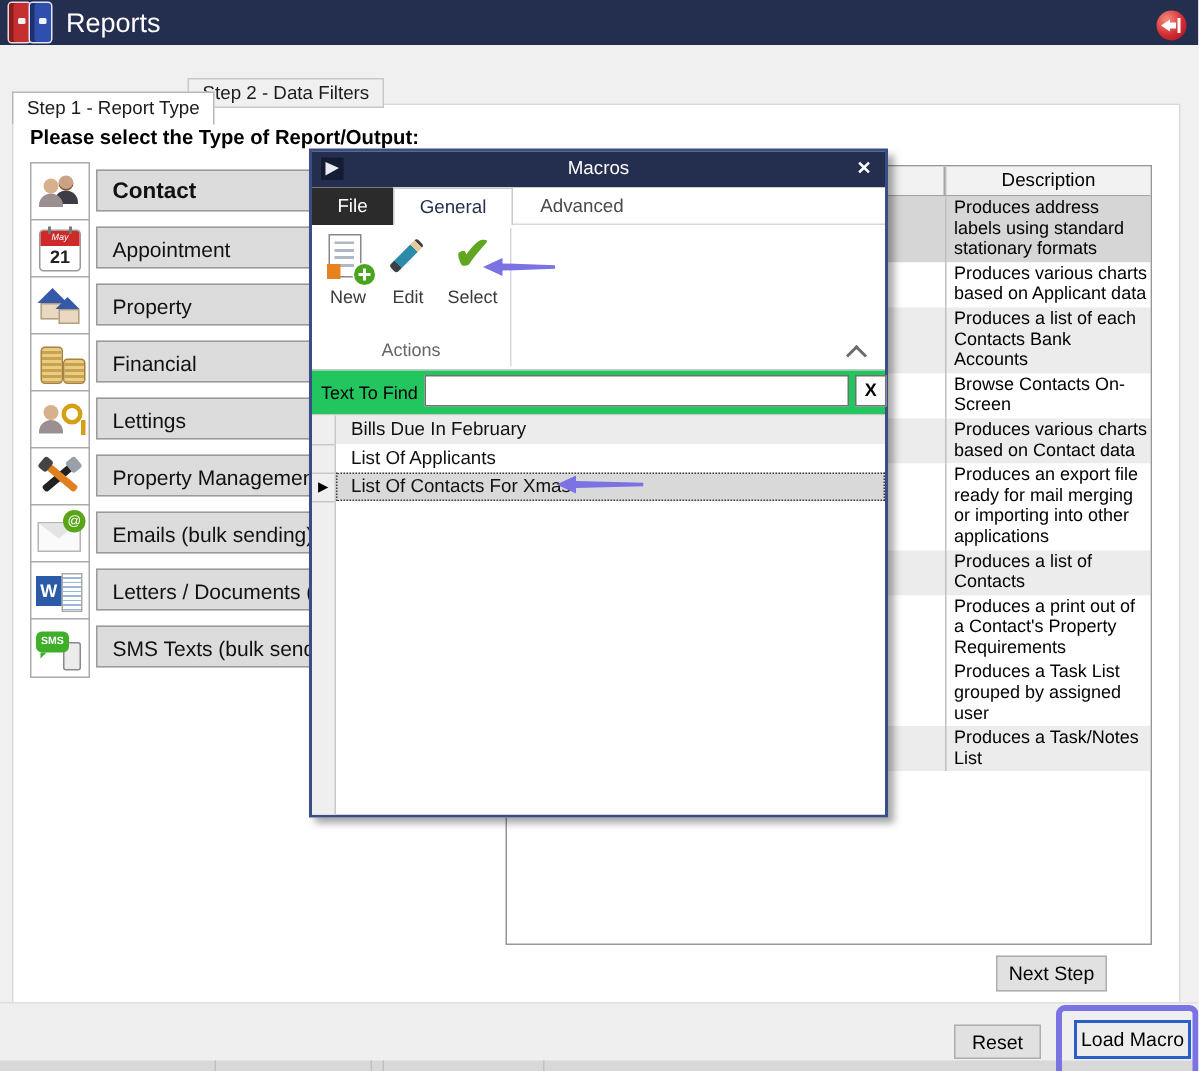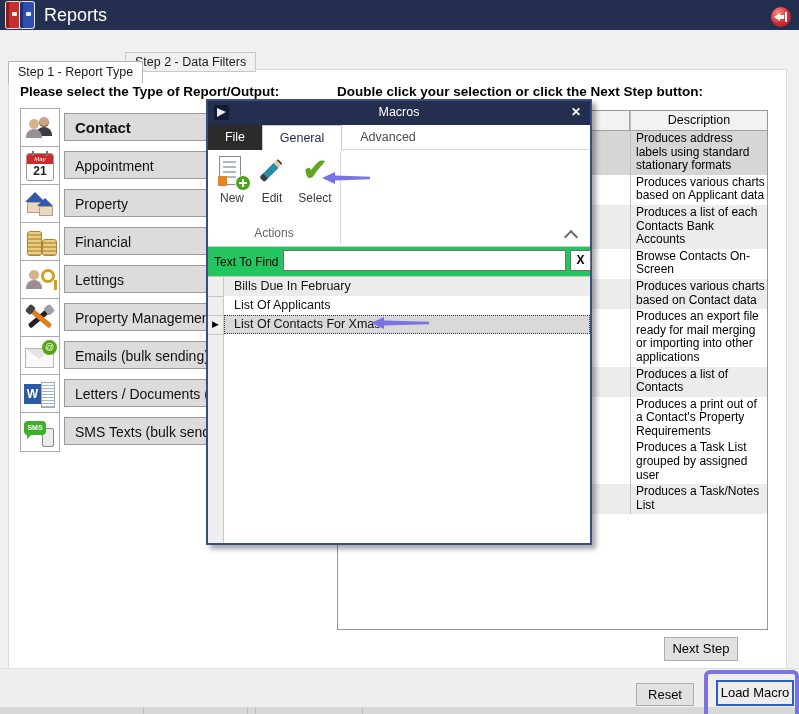--- a/index.html
+++ b/index.html
@@ -162,21 +162,20 @@
         <i class="tail"></i>
         <i class="door"></i>
     </span>
   </div>
 
   <div class="tabpage"></div>
   <div class="tab active">Step 1 - Report Type</div>
   <div class="tab inactive">Step 2 - Data Filters</div>
 
   <div class="instr l">Please select the Type of Report/Output:</div>
-  <div class="instr r">Double click your selection or click the Next Step button:</div>
 
   <div class="lrow" style="top:108px">
     <span class="icon-box" style="top:0">
       <span class="pers back" style="left:15px;top:8px"></span>
         <span class="pers" style="left:5px;top:10px"></span>
     </span>
     <div class="type-btn bold" style="top:5px">Contact</div>
   </div>
   <div class="lrow" style="top:146px">
     <span class="icon-box" style="top:0">

